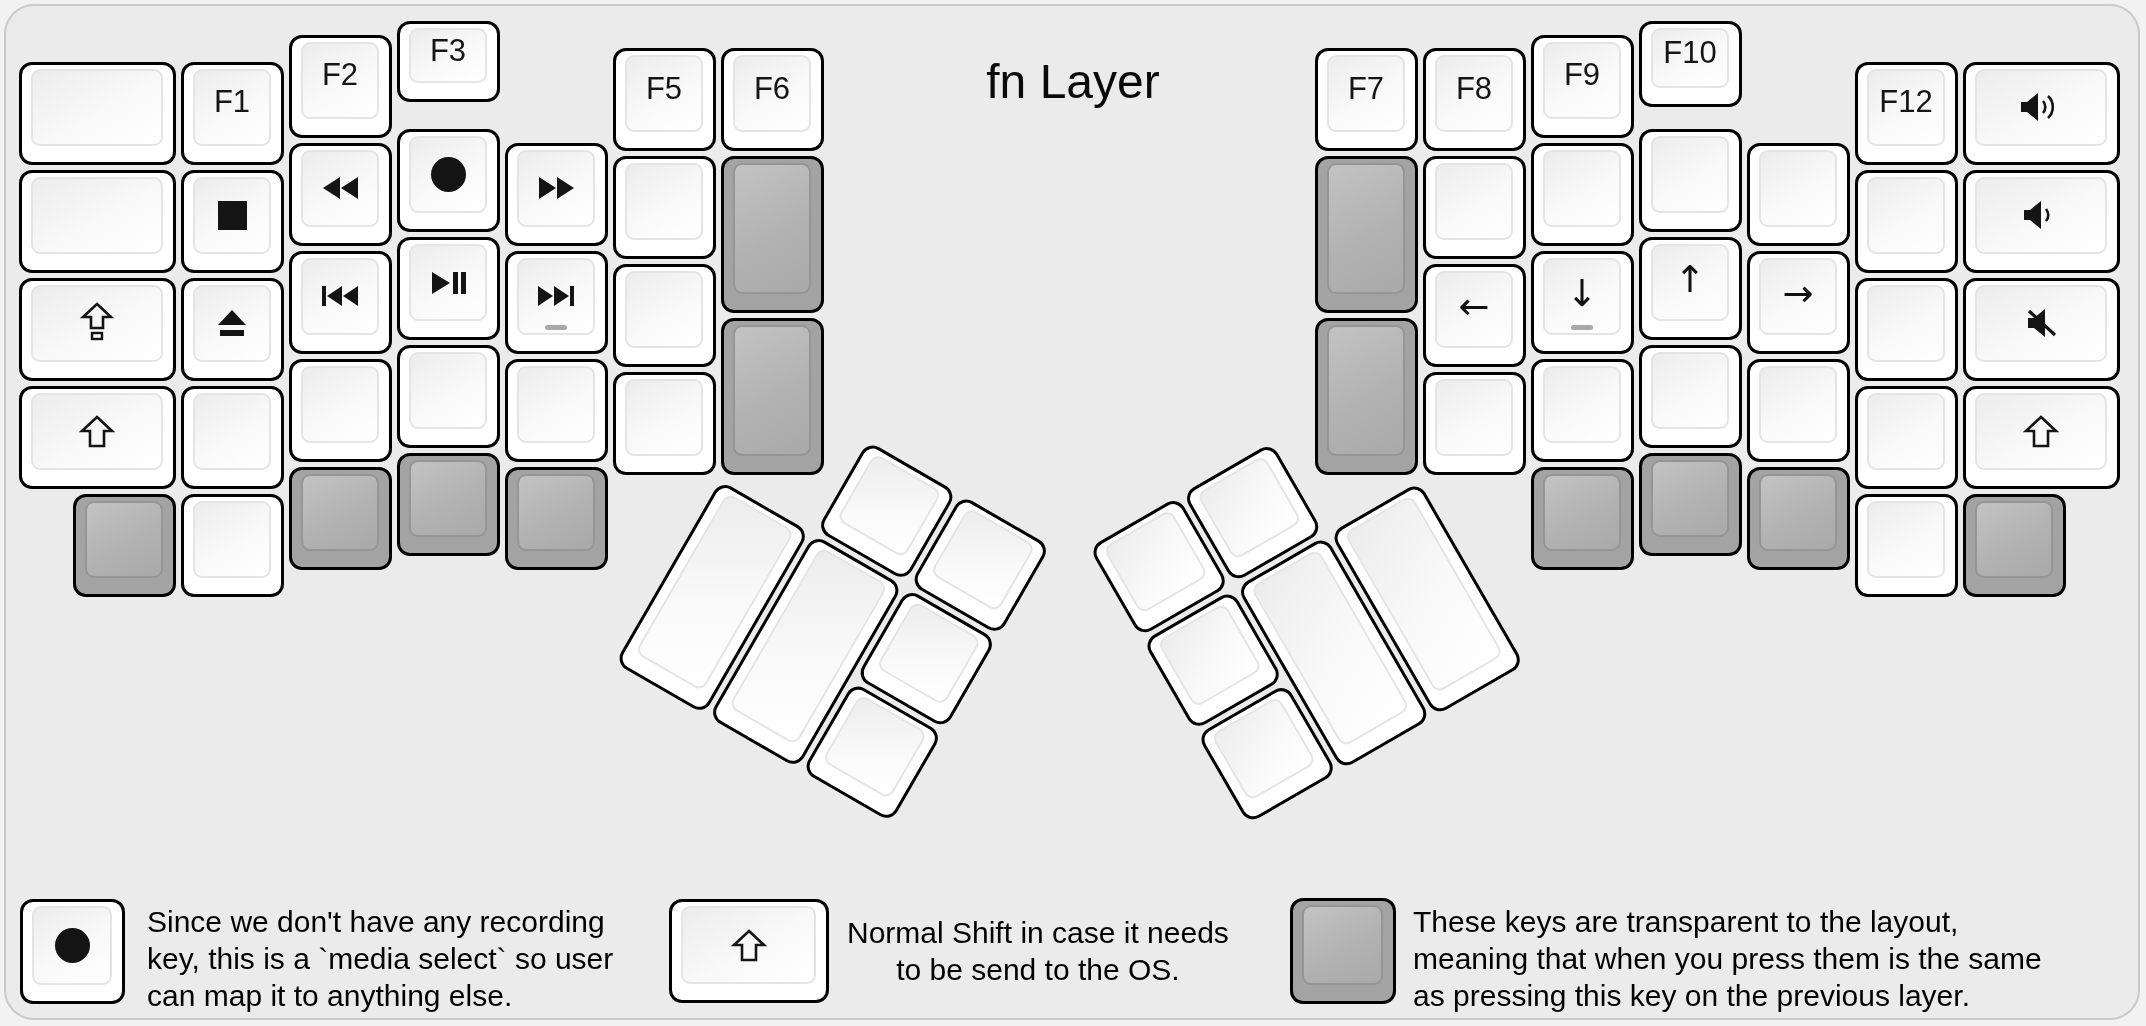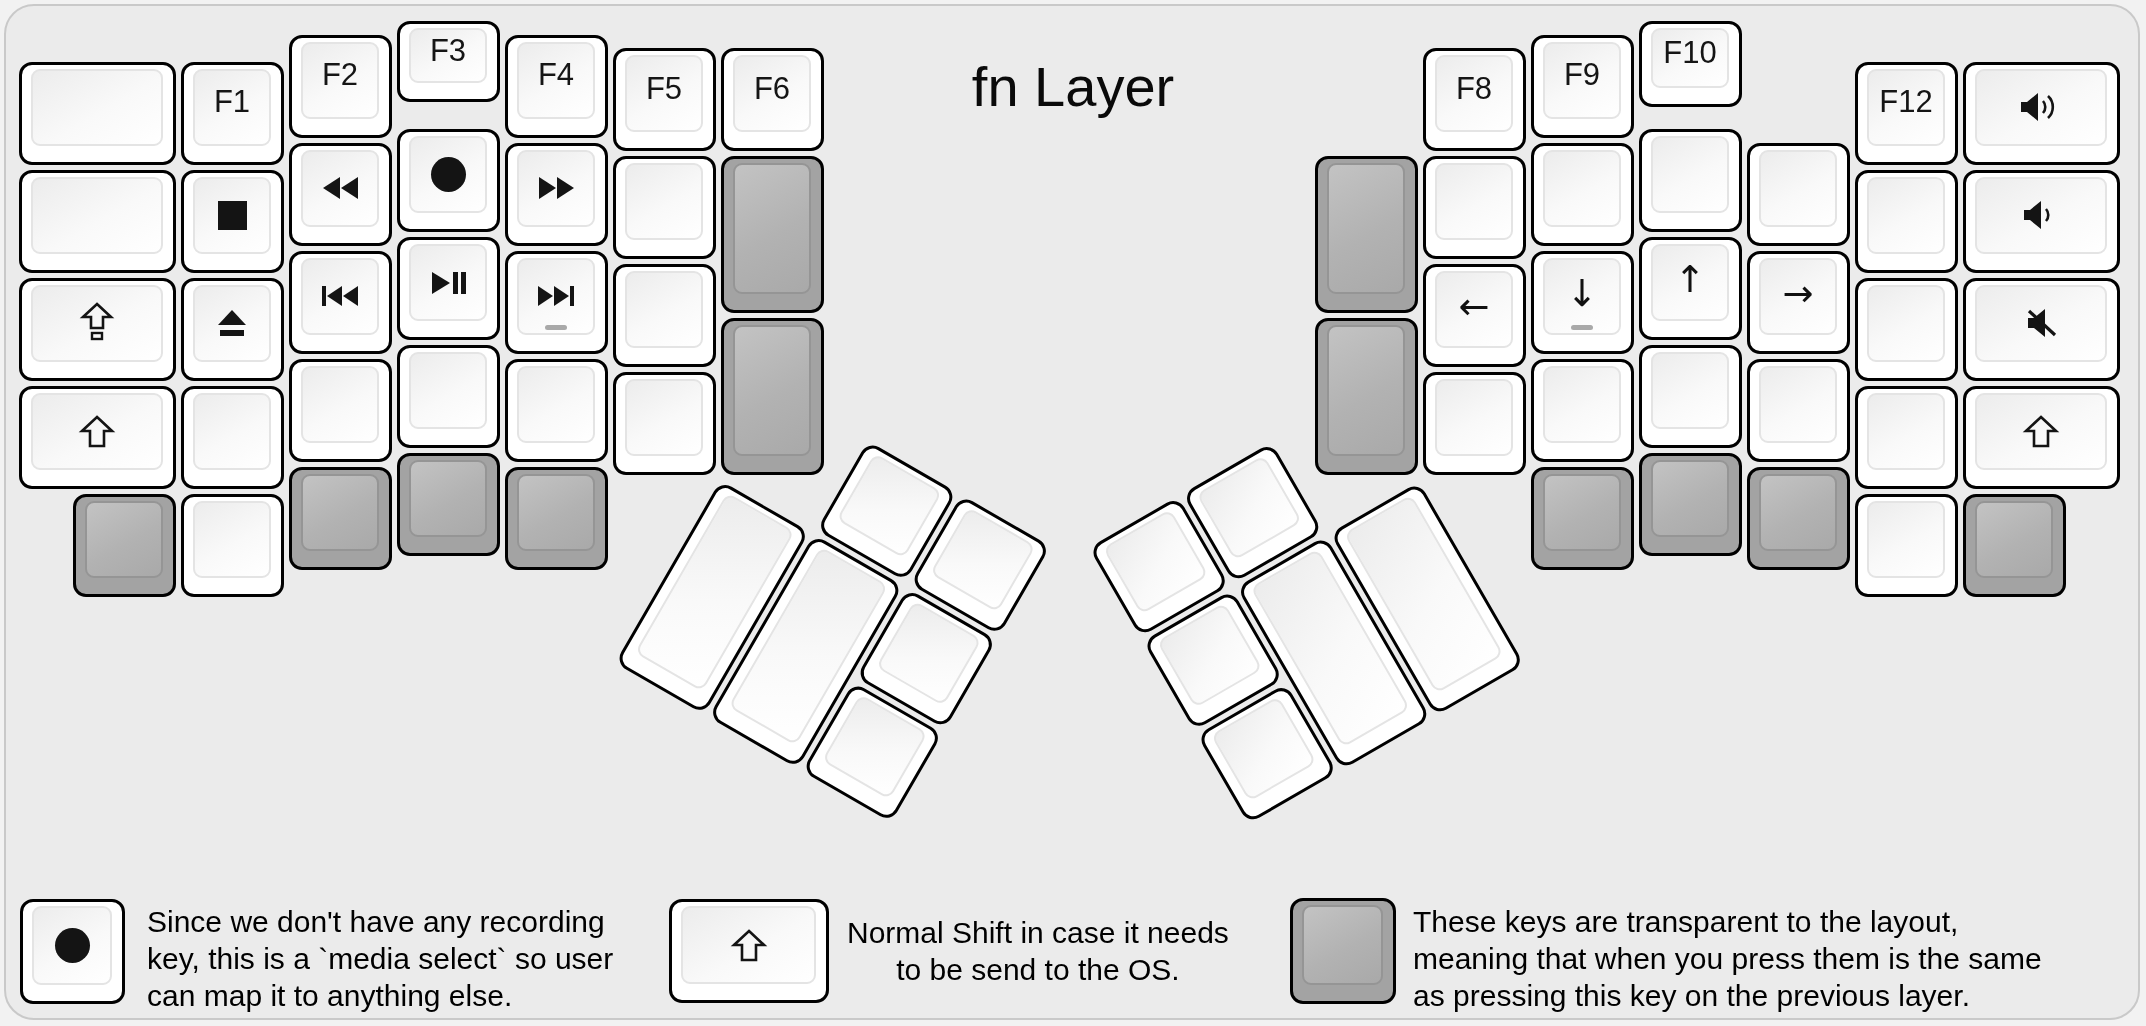--- a/index.html
+++ b/index.html
@@ -1,21 +1,21 @@
 <!DOCTYPE html>
 <html><head>
 <meta charset="utf-8">
 <style>
   html,body{margin:0;padding:0;background:#f2f2f2;}
   .canvas{position:relative;width:2146px;height:1026px;background:#f2f2f2;
           font-family:"Liberation Sans",sans-serif;overflow:hidden;}
   .panel{position:absolute;left:4px;top:4px;width:2132px;height:1012px;
          border:2px solid #c9c9c9;border-radius:30px;background:#ebebeb;}
   .title{position:absolute;top:54px;left:50%;transform:translateX(-50%);
-         font-size:56px;color:#0a0a0a;letter-spacing:0px;white-space:nowrap;}
+         font-size:48px;color:#0a0a0a;letter-spacing:0px;white-space:nowrap;}
   
   .key{position:absolute;box-sizing:border-box;border:3px solid #000;border-radius:13px;
        background:#fff;}
   .key.gray{background:#a3a3a3;}
   .keytop{position:absolute;left:9px;right:10px;top:4px;bottom:16px;
           border:2px solid #e4e4e4;border-radius:9px;
           background:linear-gradient(150deg,#ececec,#f9f9f9 55%,#ffffff);
           display:flex;align-items:center;justify-content:center;}
   .key.gray .keytop{border-color:#959595;
           background:linear-gradient(150deg,#c3c3c3,#b2b2b2 55%,#a9a9a9);}
@@ -194,25 +194,20 @@
             </svg>
           </span>
         </div>
       </div>
       <div class="key" style="left: 397px; top: 345px; width: 103px; height: 103px;">
         <div class="keytop"></div>
       </div>
       <div class="key gray" style="left: 397px; top: 453px; width: 103px; height: 103px;">
         <div class="keytop"></div>
       </div>
-      <div class="key" style="left: 505px; top: 34.5px; width: 103px; height: 103px;">
-        <div class="keytop">
-          <span class="klabel">F4</span>
-        </div>
-      </div>
       <div class="key" style="left: 505px; top: 142.5px; width: 103px; height: 103px;">
         <div class="keytop">
           <span class="kicon">
             <svg width="37" height="24">
               <polygon points="1,1 1,23 18,12" fill="#141414"></polygon>
               <polygon points="19,1 19,23 36,12" fill="#141414"></polygon>
             </svg>
           </span>
         </div>
       </div>
@@ -251,20 +246,25 @@
       <div class="key" style="left: 721px; top: 48px; width: 103px; height: 103px;">
         <div class="keytop">
           <span class="klabel">F6</span>
         </div>
       </div>
       <div class="key gray" style="left: 721px; top: 156px; width: 103px; height: 157px;">
         <div class="keytop"></div>
       </div>
       <div class="key gray" style="left: 721px; top: 318px; width: 103px; height: 157px;">
         <div class="keytop"></div>
+      </div>
+      <div class="key" style="left: 1315px; top: 48px; width: 103px; height: 103px;">
+        <div class="keytop">
+          <span class="klabel">F7</span>
+        </div>
       </div>
       <div class="key gray" style="left: 1315px; top: 156px; width: 103px; height: 157px;">
         <div class="keytop"></div>
       </div>
       <div class="key gray" style="left: 1315px; top: 318px; width: 103px; height: 157px;">
         <div class="keytop"></div>
       </div>
       <div class="key" style="left: 1423px; top: 48px; width: 103px; height: 103px;">
         <div class="keytop">
           <span class="klabel">F8</span>

